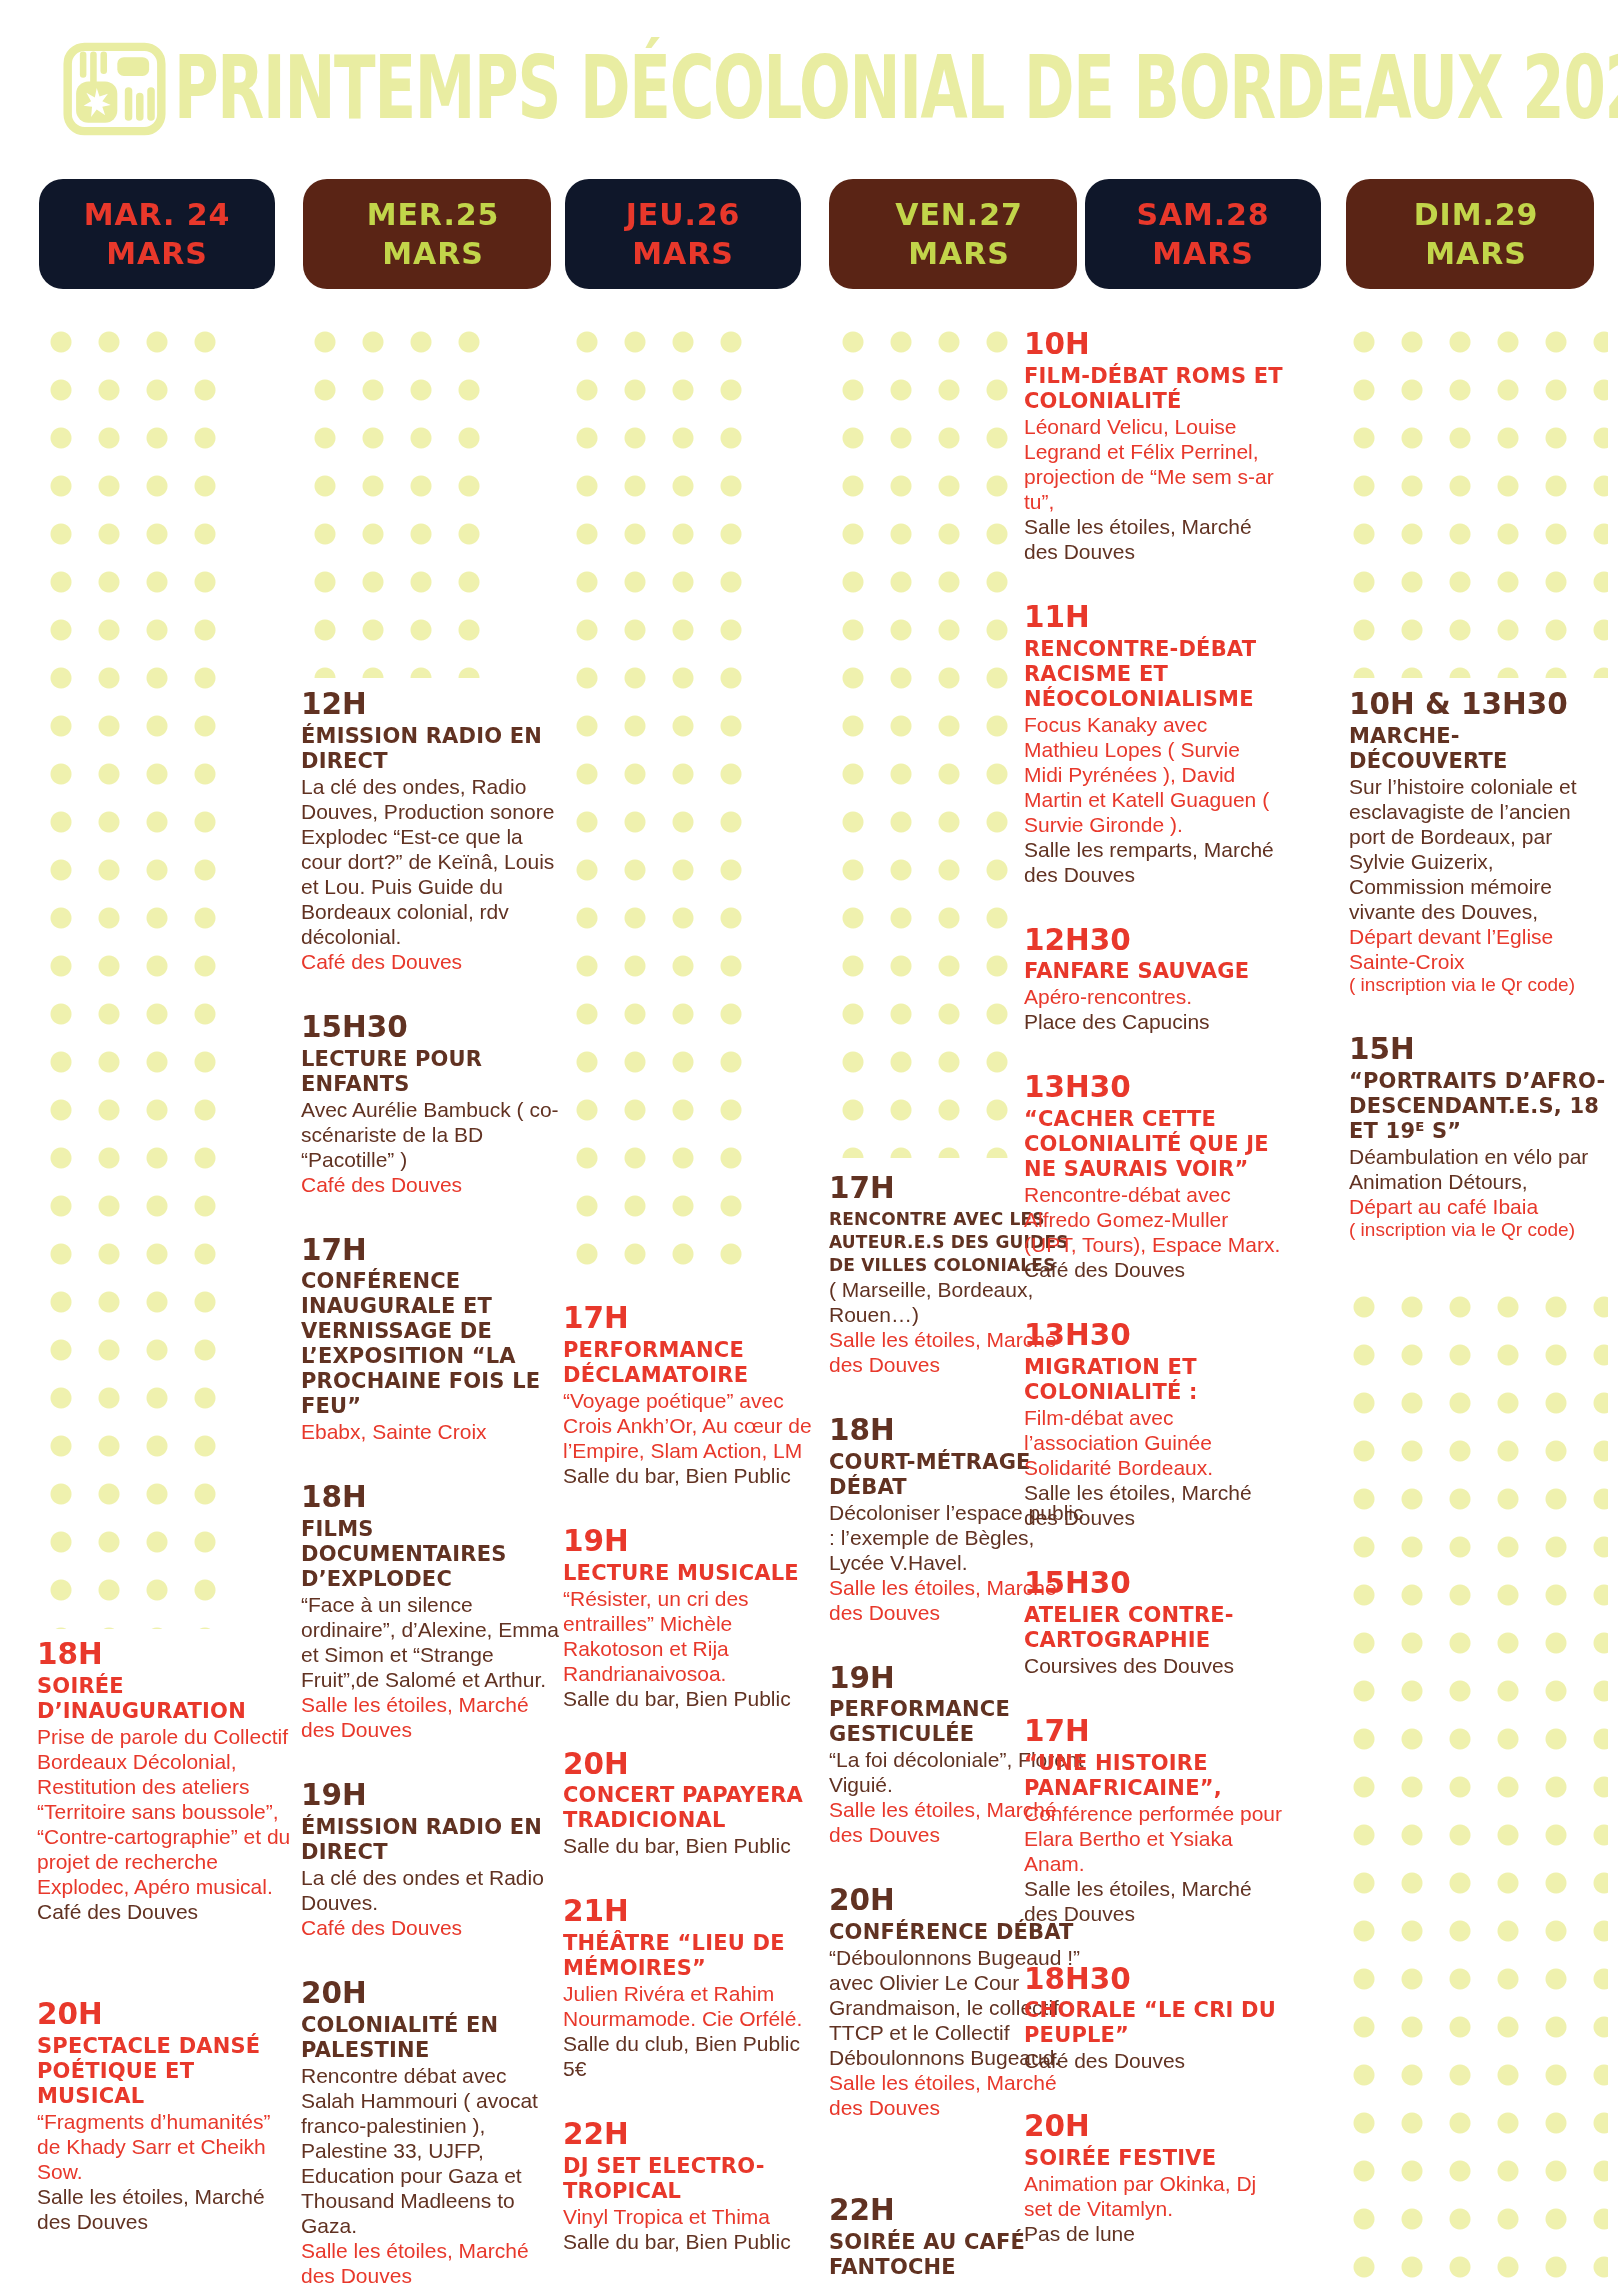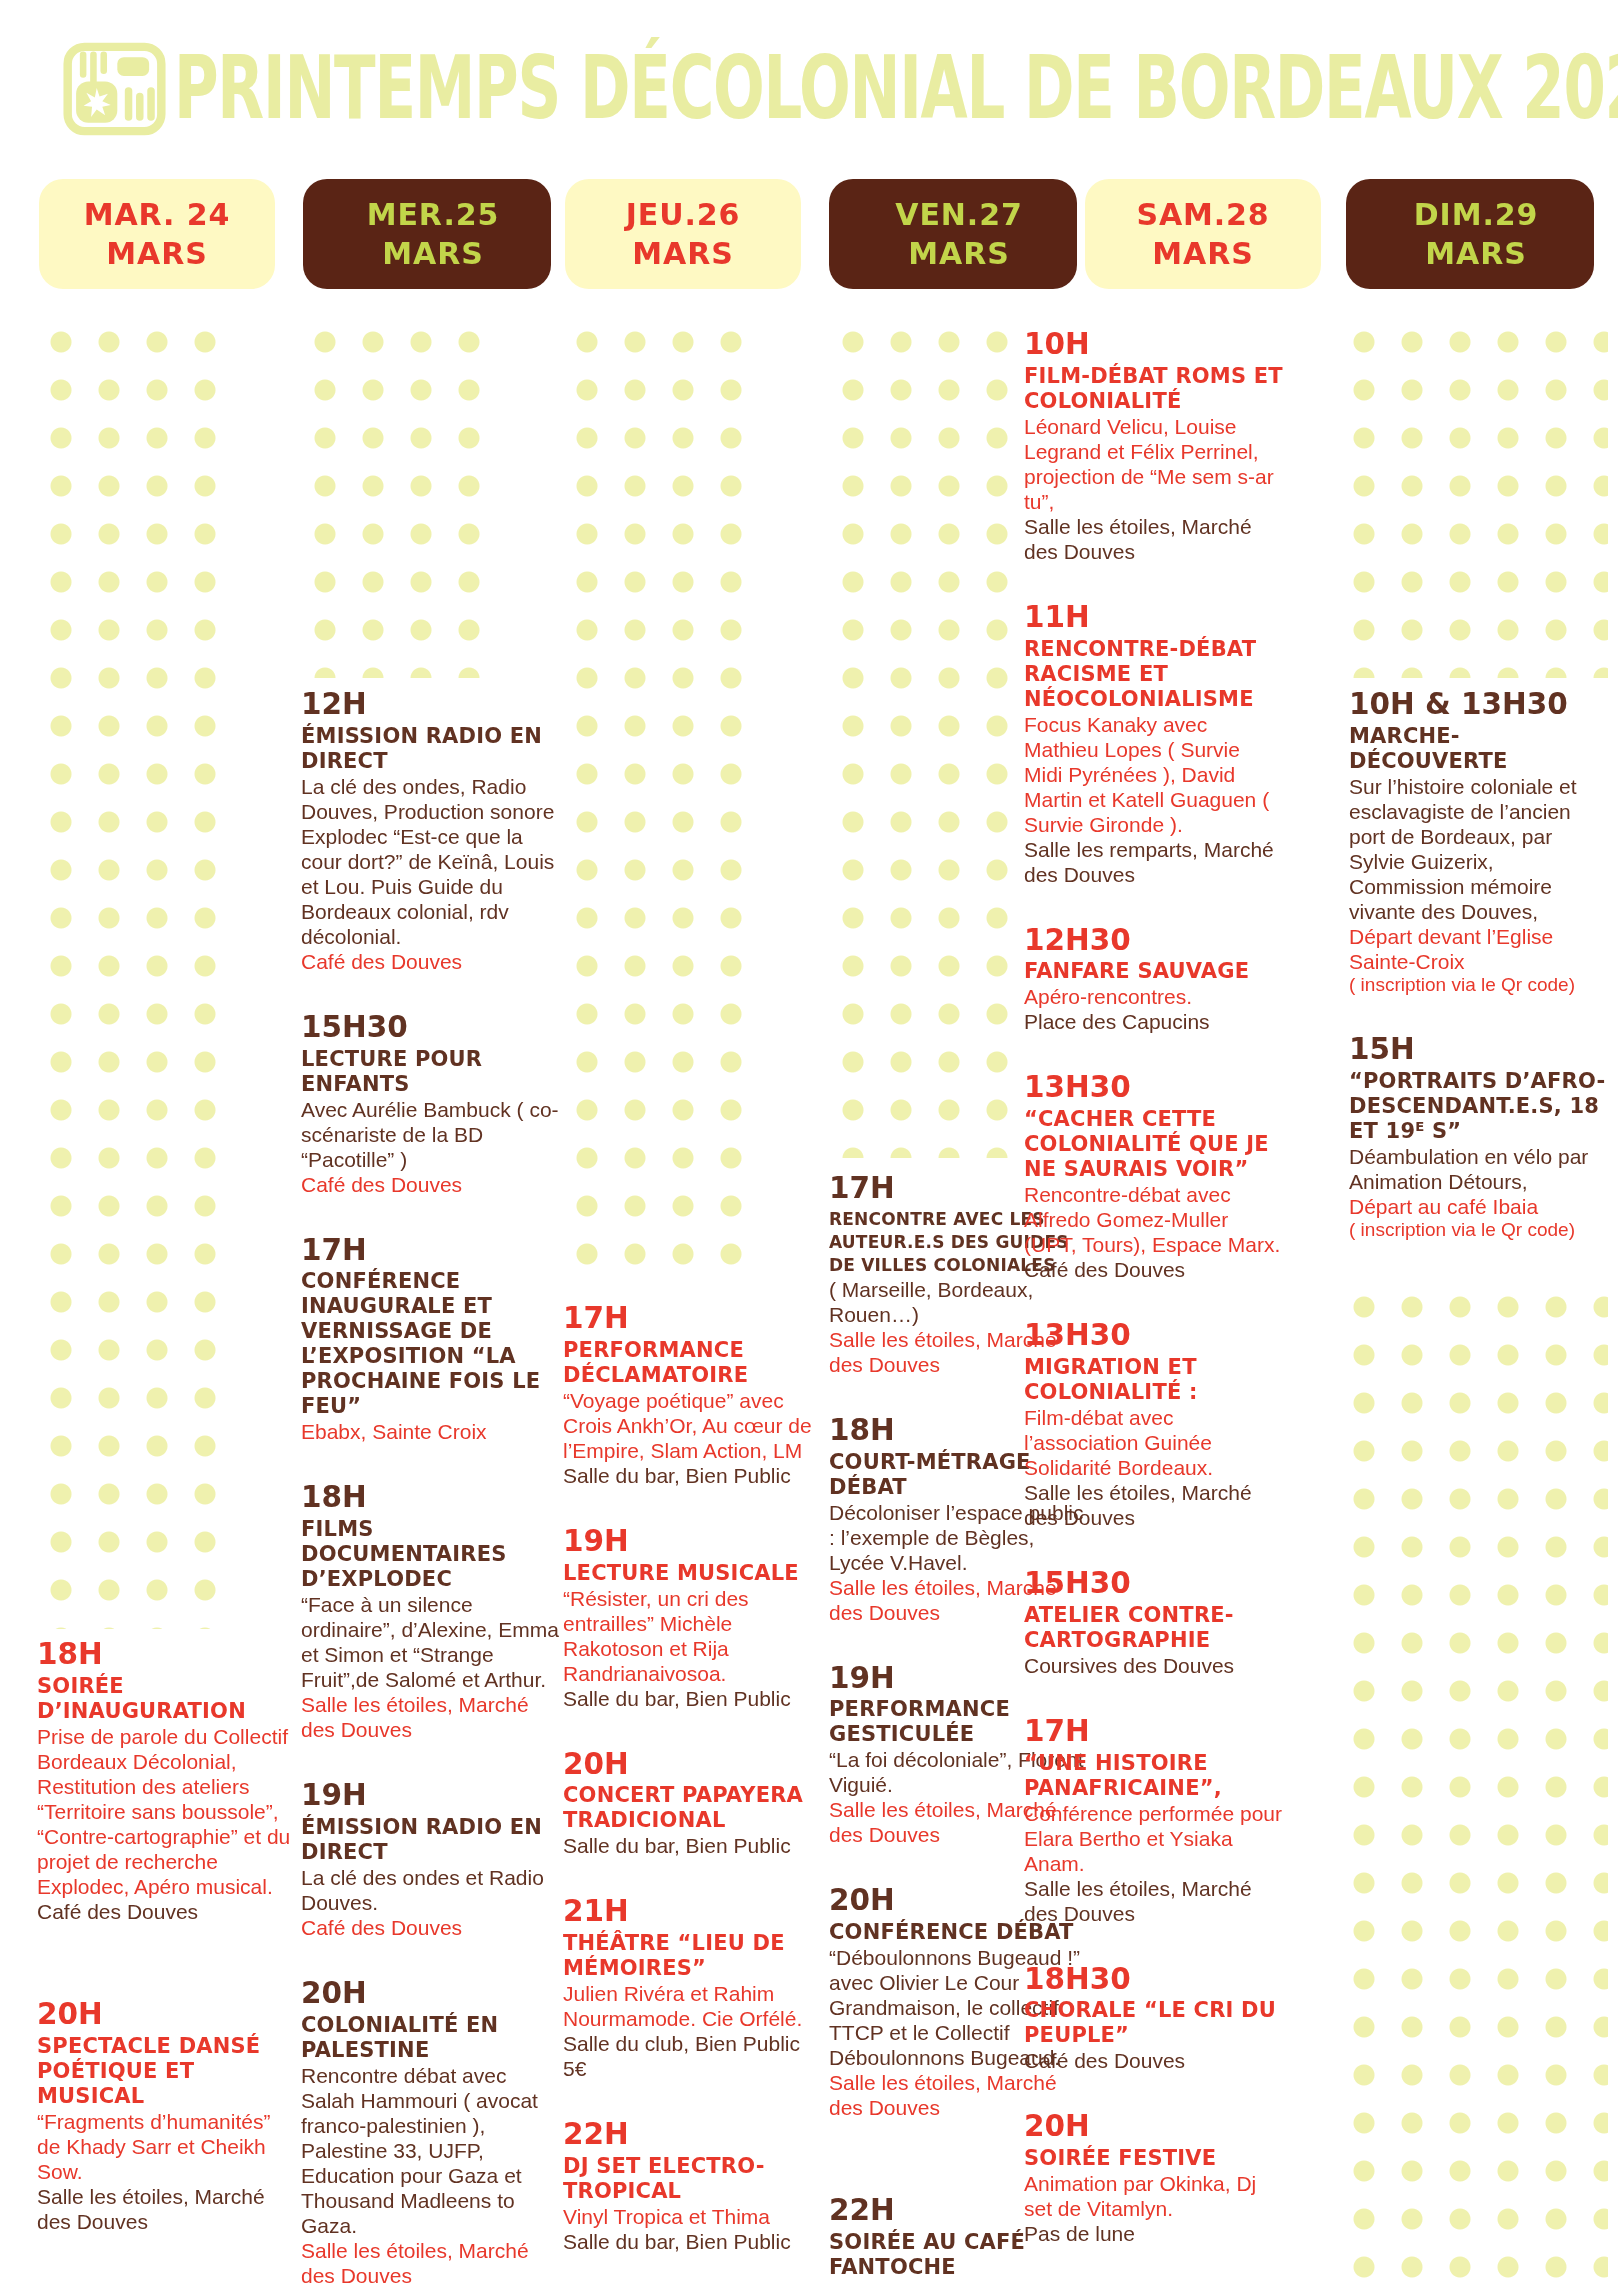--- a/index.html
+++ b/index.html
@@ -21,21 +21,21 @@
     transform:scaleX(0.70);transform-origin:left center;
   }
   
   .tab{
     position:absolute;top:179px;width:236px;height:110px;
     border-radius:24px;
     display:flex;flex-direction:column;align-items:center;justify-content:center;
     font-family:"DejaVu Sans", sans-serif;font-weight:800;
     font-size:30px;line-height:39px;letter-spacing:0.9px;text-align:center;
   }
-  .tab.green{background:#fef9c3;color:#e8382b;}
+  .tab.green{background:#0f172a;color:#e8382b;}
   .tab.brown{background:#5a2415;color:#c2d54a;padding-left:12px;}
   .t0{left:39px}.t1{left:303px}.t2{left:565px}.t3{left:829px}.t4{left:1085px}.t5{left:1346px}
   
   .dots{
     position:absolute;
     background-image:radial-gradient(circle at 24px 24px,#eff1ae 10px,rgba(255,255,255,0) 11px);
     background-size:48px 48px;
   }
   
   .col{position:absolute;top:314px;width:260px;}

